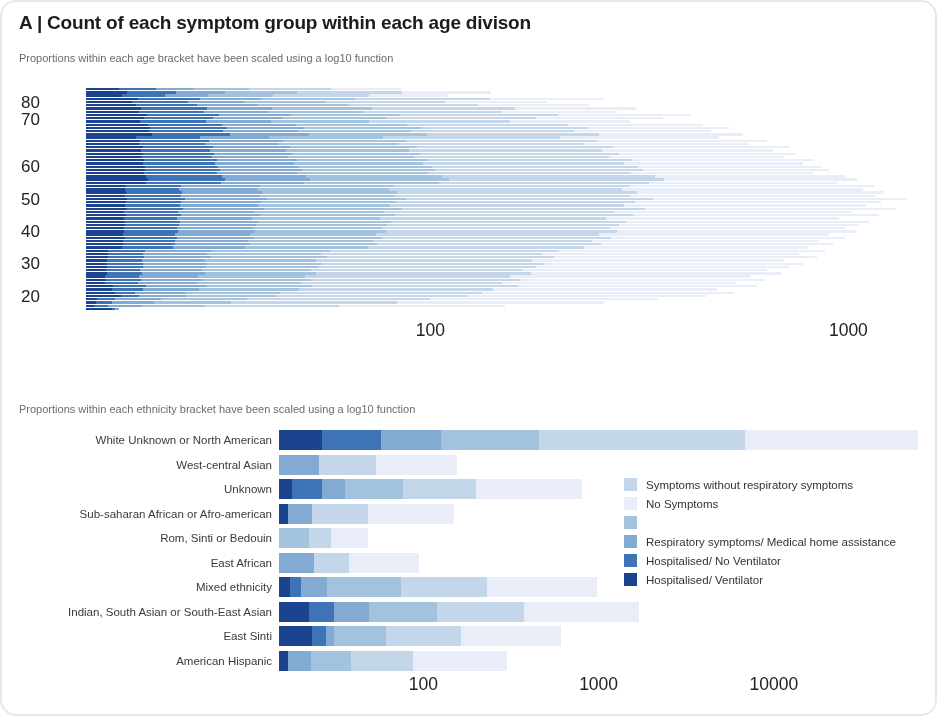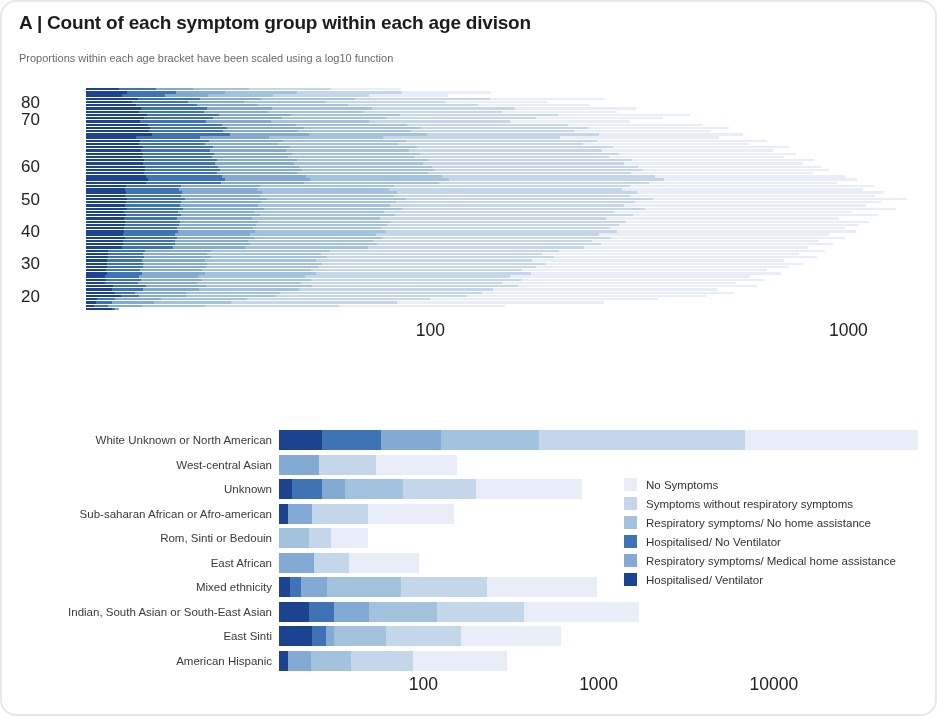--- a/index.html
+++ b/index.html
@@ -591,20 +591,21 @@
         <div class="bar-seg" style="flex-grow: 14; flex-basis: 0px; background: rgb(27, 67, 144);"></div>
         <div class="bar-seg" style="flex-grow: 2; flex-basis: 0px; background: rgb(62, 115, 181);"></div>
         <div class="bar-seg" style="flex-grow: 2; flex-basis: 0px; background: rgb(130, 170, 210);"></div>
       </div>
     </div>
   <div id="xticks-a">
       <div class="xtick" style="left: 428.4px; top: 318px;">100</div>
       <div class="xtick" style="left: 846.4px; top: 318px;">1000</div>
     </div>
 
+  <div id="subtitle-b" class="panel-subtitle">Proportions within each ethnicity bracket have been scaled using a log10 function</div>
 
   <div id="ylabels-b">
       <div class="cat-label" style="position: absolute; top: 431px;">White Unknown or North American</div>
       <div class="cat-label" style="position: absolute; top: 455.5px;">West-central Asian</div>
       <div class="cat-label" style="position: absolute; top: 480px;">Unknown</div>
       <div class="cat-label" style="position: absolute; top: 504.5px;">Sub-saharan African or Afro-american</div>
       <div class="cat-label" style="position: absolute; top: 529px;">Rom, Sinti or Bedouin</div>
       <div class="cat-label" style="position: absolute; top: 553.5px;">East African</div>
       <div class="cat-label" style="position: absolute; top: 578px;">Mixed ethnicity</div>
       <div class="cat-label" style="position: absolute; top: 602.5px;">Indian, South Asian or South-East Asian</div>
@@ -682,37 +683,36 @@
       </div>
     </div>
   <div id="xticks-b">
       <div class="xtick" style="left: 421.4px; top: 672px;">100</div>
       <div class="xtick" style="left: 596.6px; top: 672px;">1000</div>
       <div class="xtick" style="left: 771.9px; top: 672px;">10000</div>
     </div>
 
   <div id="legend">
       <div class="legend-item">
+        <div class="legend-swatch" style="background: rgb(195, 214, 234);"></div>
+        <div class="legend-label">Symptoms without respiratory symptoms</div>
+      </div>
+      <div class="legend-item">
         <div class="legend-swatch" style="background: rgb(232, 237, 248);"></div>
         <div class="legend-label">No Symptoms</div>
       </div>
       <div class="legend-item">
-        <div class="legend-swatch" style="background: rgb(195, 214, 234);"></div>
-        <div class="legend-label">Symptoms without respiratory symptoms</div>
+        <div class="legend-swatch" style="background: rgb(163, 194, 222);"></div>
       </div>
       <div class="legend-item">
-        <div class="legend-swatch" style="background: rgb(163, 194, 222);"></div>
-        <div class="legend-label">Respiratory symptoms/ No home assistance</div>
+        <div class="legend-swatch" style="background: rgb(130, 170, 210);"></div>
+        <div class="legend-label">Respiratory symptoms/ Medical home assistance</div>
       </div>
       <div class="legend-item">
         <div class="legend-swatch" style="background: rgb(62, 115, 181);"></div>
         <div class="legend-label">Hospitalised/ No Ventilator</div>
-      </div>
-      <div class="legend-item">
-        <div class="legend-swatch" style="background: rgb(130, 170, 210);"></div>
-        <div class="legend-label">Respiratory symptoms/ Medical home assistance</div>
       </div>
       <div class="legend-item">
         <div class="legend-swatch" style="background: rgb(27, 67, 144);"></div>
         <div class="legend-label">Hospitalised/ Ventilator</div>
       </div>
     </div>
 </div>
 
 </body></html>

